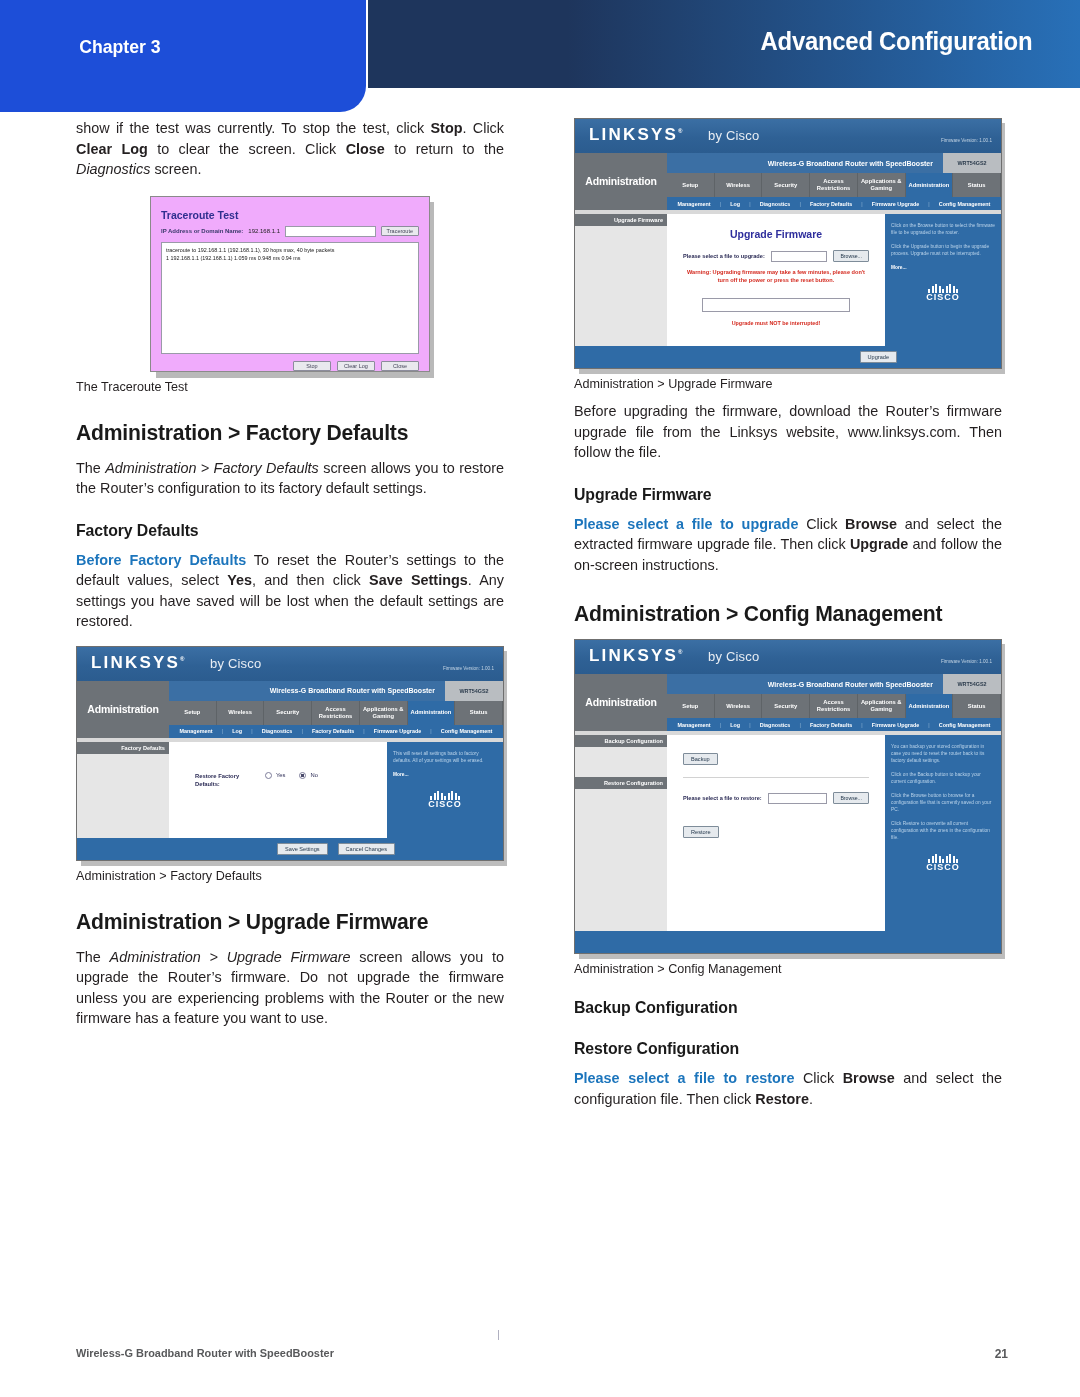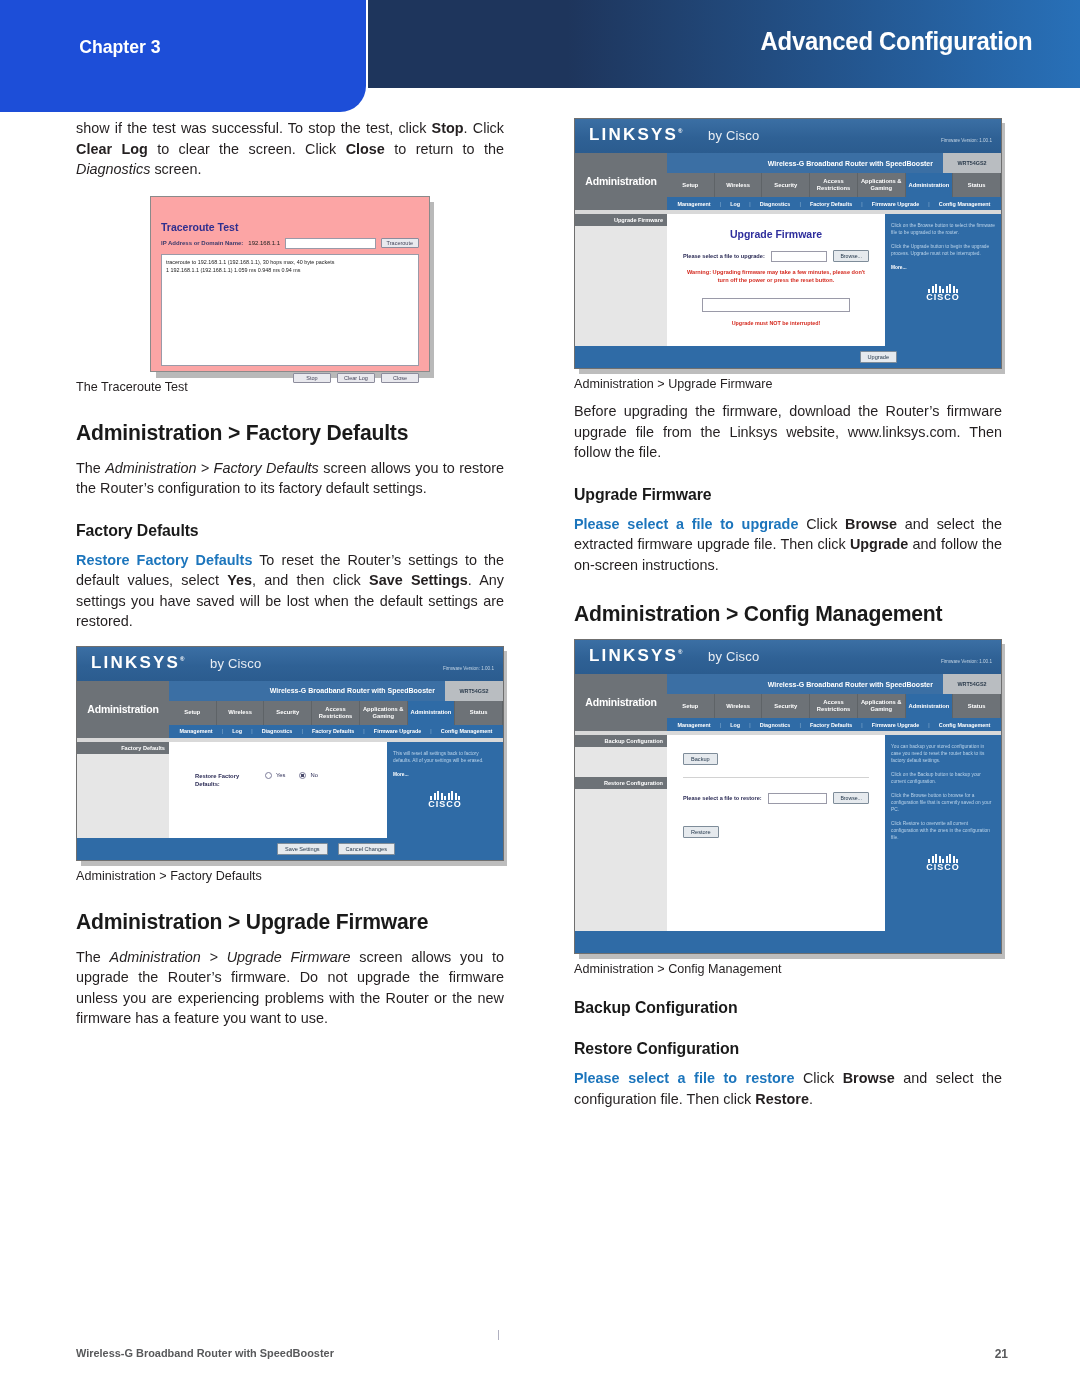--- a/index.html
+++ b/index.html
@@ -72,22 +72,22 @@
 
   
   .trace-wrap {
     width: 280px; margin: 16px auto 0 auto; position: relative;
   }
   .trace-shadow {
     position: absolute; left: 6px; top: 6px; right: -4px; bottom: -6px;
     background: #b9b9b9;
   }
   .trace-box {
-    position: relative; background: #fca5a5; border: 1px solid #8a8a8a;
-    padding: 24px 10px 10px 10px; height: 176px;
+    position: relative; background: #f0abfc; border: 1px solid #8a8a8a;
+    padding: 12px 10px 10px 10px; height: 176px;
   }
   .trace-title {
     color: #2f2f8f; font-weight: bold; font-size: 10.5px; margin-bottom: 5px;
   }
   .trace-row { display: flex; align-items: center; gap: 5px; margin-bottom: 5px; }
   .trace-lbl { font-size: 6px; color: #3a3a6a; white-space: nowrap; font-weight: bold; }
   .trace-val { font-size: 6px; color: #222; }
   .trace-input {
     flex: 1; height: 11px; border: 1px solid #9a9aa8; background: #fff;
   }
@@ -247,21 +247,21 @@
   <div class="hdr-band">
     <div class="hdr-title">Advanced Configuration</div>
   </div>
   <div class="hdr-chapter">
     <div class="hdr-chapter-label">Chapter 3</div>
   </div>
 
   <div class="col col-left">
 
     <p class="body">
-      <span>show if the test was successful. To stop the test, click </span><span class="bold">Stop</span><span>. Click </span><span class="bold">Clear Log</span><span> to clear the screen. Click </span><span class="bold">Close</span><span> to return to the </span><span class="ital">Diagnostics</span><span> screen.</span>
+      <span>show if the test was currently. To stop the test, click </span><span class="bold">Stop</span><span>. Click </span><span class="bold">Clear Log</span><span> to clear the screen. Click </span><span class="bold">Close</span><span> to return to the </span><span class="ital">Diagnostics</span><span> screen.</span>
     </p>
 
     <div class="figure">
       <div class="trace-wrap">
         <div class="trace-shadow"></div>
         <div class="trace-box">
           <div class="trace-title">Traceroute Test</div>
           <div class="trace-row">
             <span class="trace-lbl">IP Address or Domain Name:</span>
             <span class="trace-val">192.168.1.1</span>
@@ -284,21 +284,21 @@
 
     <h2 class="h-section">Administration &gt; Factory Defaults</h2>
 
     <p class="body">
       <span>The </span><span class="ital">Administration &gt; Factory Defaults</span><span> screen allows you to restore the Router’s configuration to its factory default settings.</span>
     </p>
 
     <h3 class="h-sub">Factory Defaults</h3>
 
     <p class="body">
-      <span class="accent">Restore Factory Defaults</span><span>  To reset the Router’s settings to the default values, select </span><span class="bold">Yes</span><span>, and then click </span><span class="bold">Save Settings</span><span>. Any settings you have saved will be lost when the default settings are restored.</span>
+      <span class="accent">Before Factory Defaults</span><span>  To reset the Router’s settings to the default values, select </span><span class="bold">Yes</span><span>, and then click </span><span class="bold">Save Settings</span><span>. Any settings you have saved will be lost when the default settings are restored.</span>
     </p>
 
     <div class="figure">
       <div class="lk-wrap">
         <div class="lk-shadow"></div>
         <div class="lk">
           <div class="lk-top">
             <div class="lk-logo"><span>LINKSYS</span><span class="reg">®</span></div>
             <div class="lk-bycisco">by Cisco</div>
             <div class="lk-fw">Firmware Version: 1.00.1</div>

